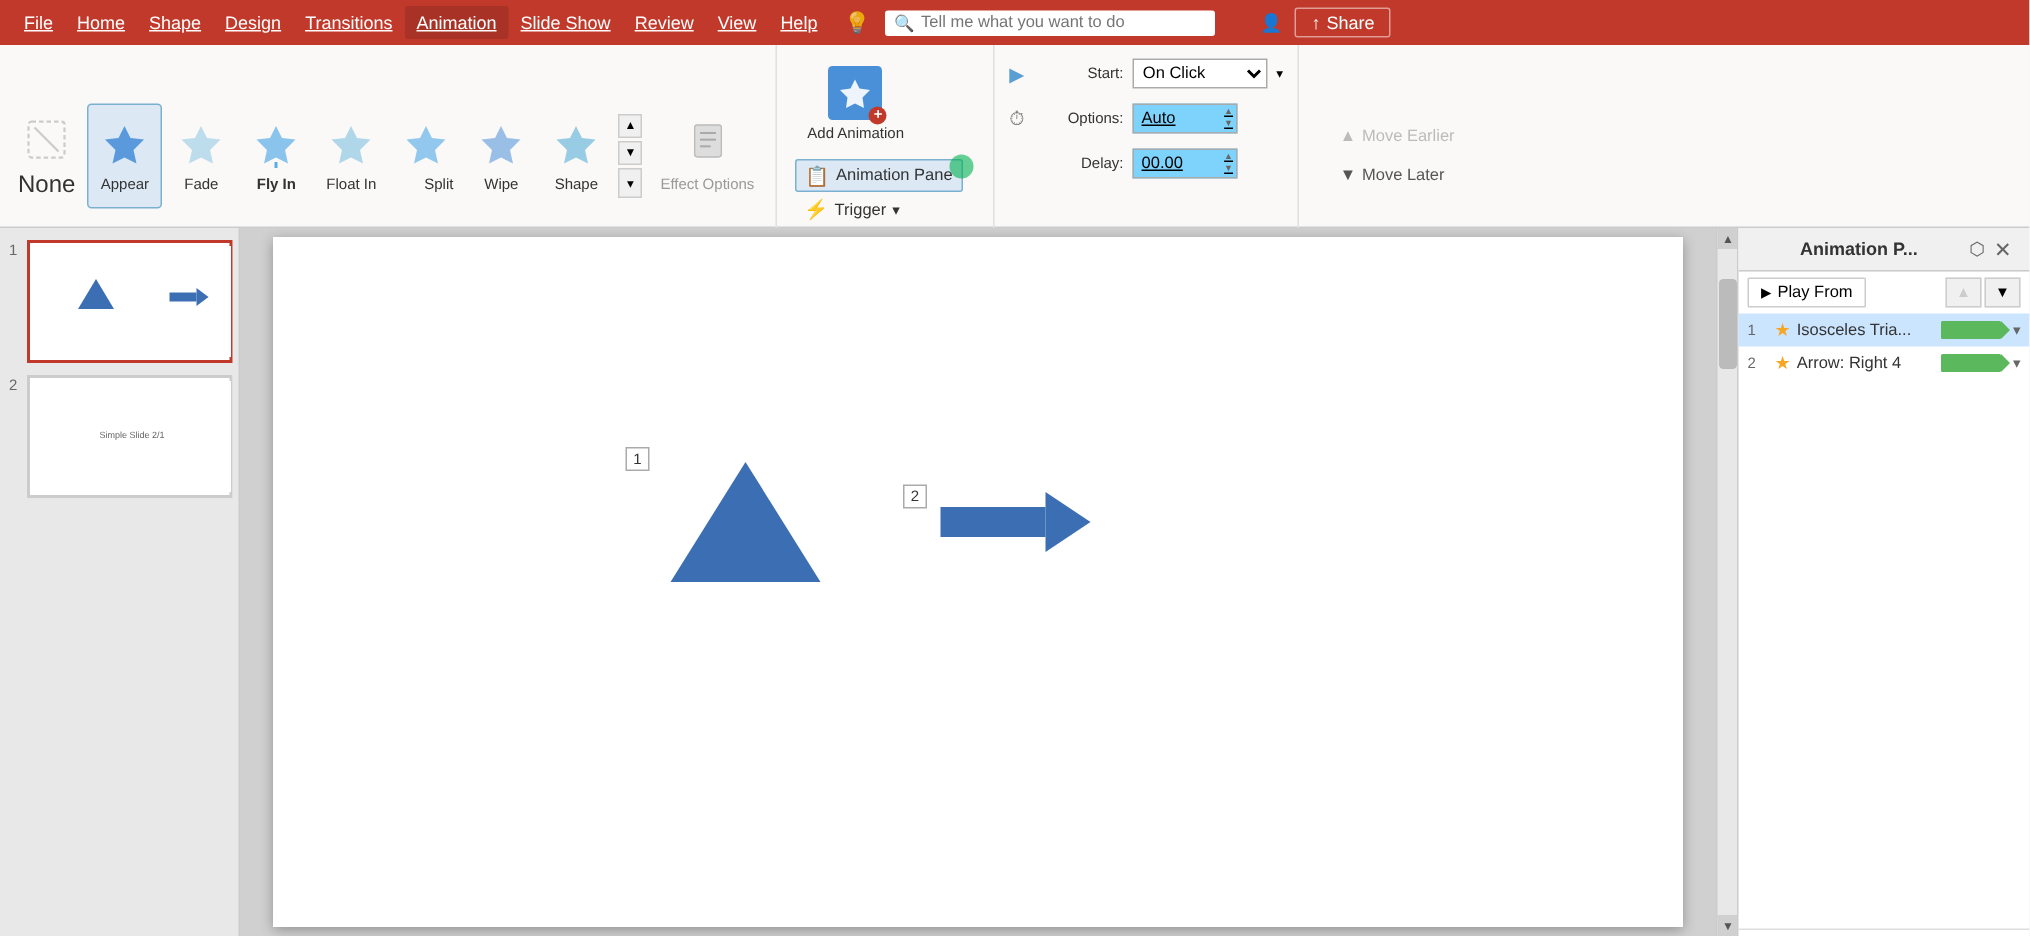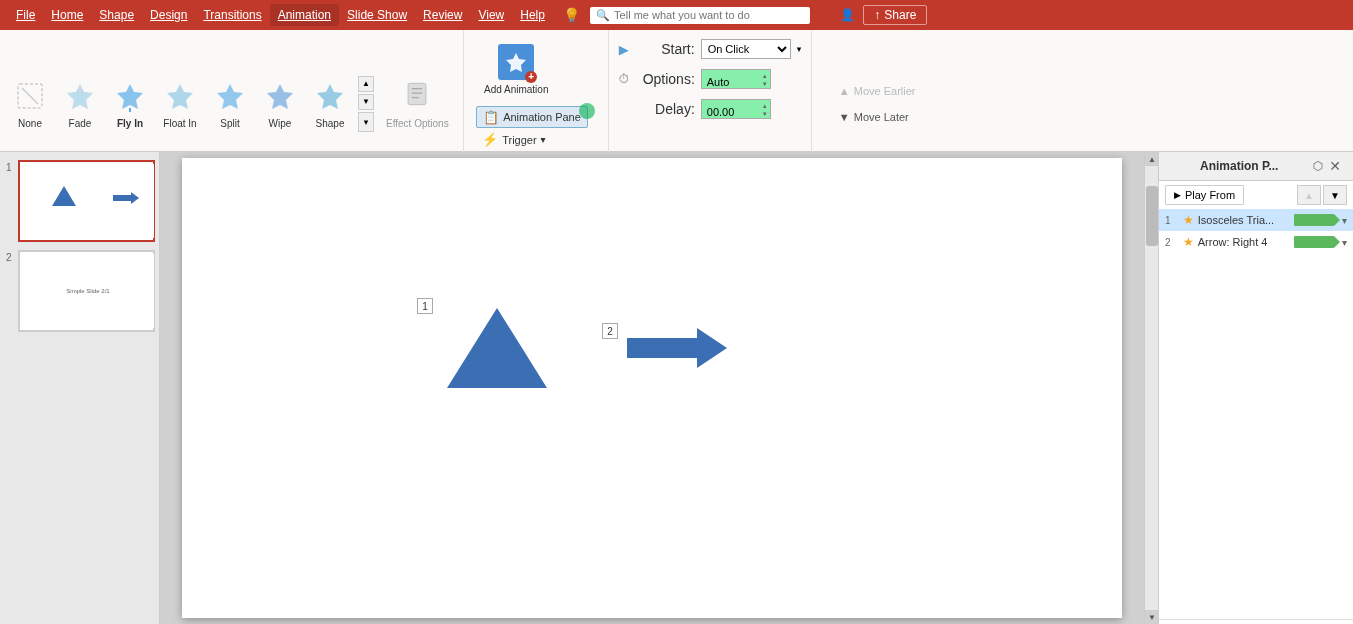--- a/index.html
+++ b/index.html
@@ -147,42 +147,43 @@
       cursor: pointer;
       font-size: 8px;
     }
     .timing-row {
       display: flex;
       align-items: center;
       gap: 6px;
       height: 26px;
     }
     .timing-label {
-      font-size: 14px;
+      font-size: 10px;
       color: #333;
       width: 60px;
       text-align: right;
     }
     .timing-select {
       height: 20px;
       border: 1px solid #aaa;
       font-size: 11px;
       padding: 0 2px;
       width: 90px;
       background: white;
     }
     .timing-spinbox {
       height: 20px;
       border: 1px solid #aaa;
       font-size: 11px;
       padding: 0 2px;
       width: 70px;
-      background: #86efac;
-      display: flex;
-      align-items: flex-end;
+      background: #7dd3fc;
+      display: flex;
+      align-items: center;
+      text-decoration: underline;
     }
     .spinbox-arrows {
       display: flex;
       flex-direction: column;
       margin-left: 1px;
     }
     .spinbox-arrow {
       font-size: 6px;
       line-height: 8px;
       cursor: pointer;
@@ -623,23 +624,31 @@
     <div class="ribbon-group" style="padding: 2px 4px;">
       <div class="ribbon-group-content" style="gap:2px; align-items:center;">
 
         <div class="ribbon-btn" style="min-width:40px;">
           <div class="anim-icon">
             <svg width="32" height="32" viewBox="0 0 32 32">
               <rect x="4" y="4" width="24" height="24" rx="2" fill="none" stroke="#ccc" stroke-width="1.5" stroke-dasharray="3,2"></rect>
               <line x1="8" y1="8" x2="24" y2="24" stroke="#ccc" stroke-width="1.5"></line>
             </svg>
           </div>
-          <span style="font-size:10px;">None</span>
-        </div>
-
+          <span style="font-size:16px;">None</span>
+        </div>
+
+        <div class="ribbon-btn active" style="min-width:40px;">
+          <div class="anim-icon">
+            <svg width="32" height="32" viewBox="0 0 32 32">
+              <polygon points="16,4 20,12 29,13 22,20 24,29 16,25 8,29 10,20 3,13 12,12" fill="#4a90d9" opacity="0.9"></polygon>
+            </svg>
+          </div>
+          <span style="font-size:10px;">Appear</span>
+        </div>
 
         <div class="ribbon-btn" style="min-width:40px;">
           <div class="anim-icon">
             <svg width="32" height="32" viewBox="0 0 32 32">
               <polygon points="16,4 20,12 29,13 22,20 24,29 16,25 8,29 10,20 3,13 12,12" fill="#7fbfdf" opacity="0.5"></polygon>
             </svg>
           </div>
           <span style="font-size:10px;">Fade</span>
         </div>
 
@@ -655,21 +664,21 @@
 
         <div class="ribbon-btn" style="min-width:40px;">
           <div class="anim-icon">
             <svg width="32" height="32" viewBox="0 0 32 32">
               <polygon points="16,4 20,12 29,13 22,20 24,29 16,25 8,29 10,20 3,13 12,12" fill="#7fbfdf" opacity="0.6"></polygon>
             </svg>
           </div>
           <span style="font-size:10px;">Float In</span>
         </div>
 
-        <div class="ribbon-btn" style="min-width:40px;">
+        <div class="ribbon-btn" style="min-width:40px;align-items:flex-end;">
           <div class="anim-icon">
             <svg width="32" height="32" viewBox="0 0 32 32">
               <polygon points="16,4 20,12 29,13 22,20 24,29 16,25 8,29 10,20 3,13 12,12" fill="#5aade6" opacity="0.65"></polygon>
             </svg>
           </div>
           <span style="font-size:10px;">Split</span>
         </div>
 
         <div class="ribbon-btn" style="min-width:40px;">
           <div class="anim-icon">

